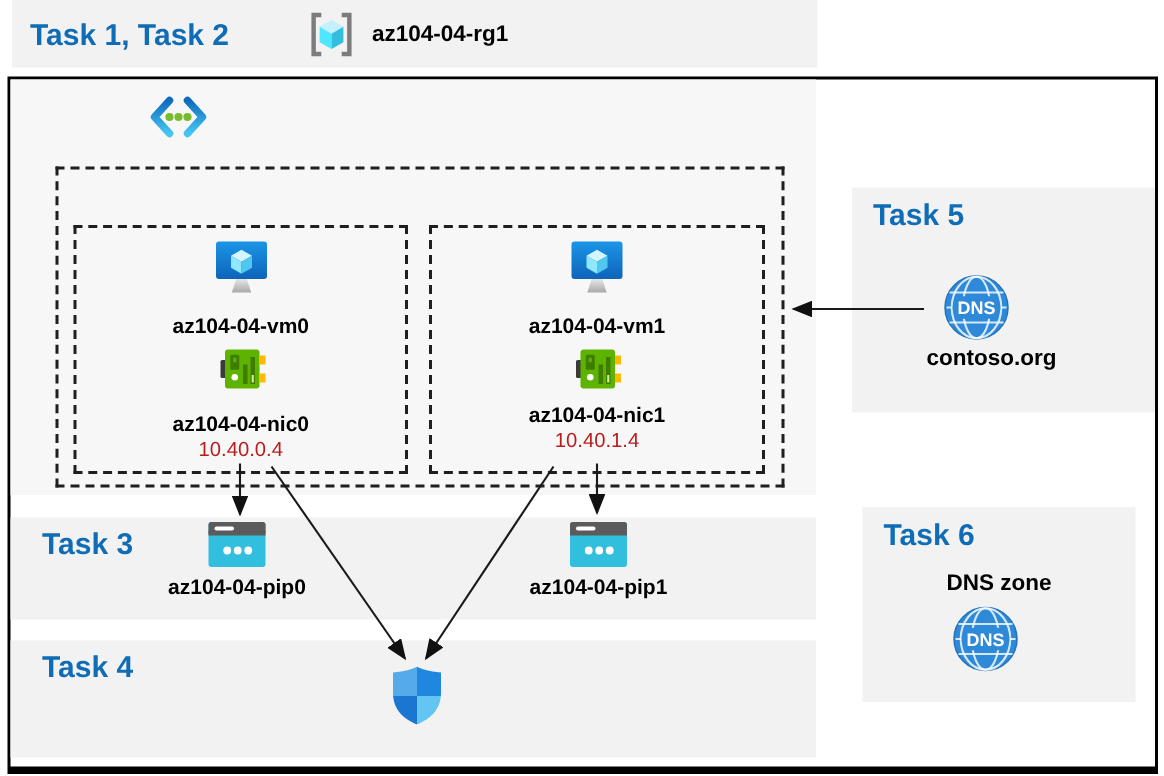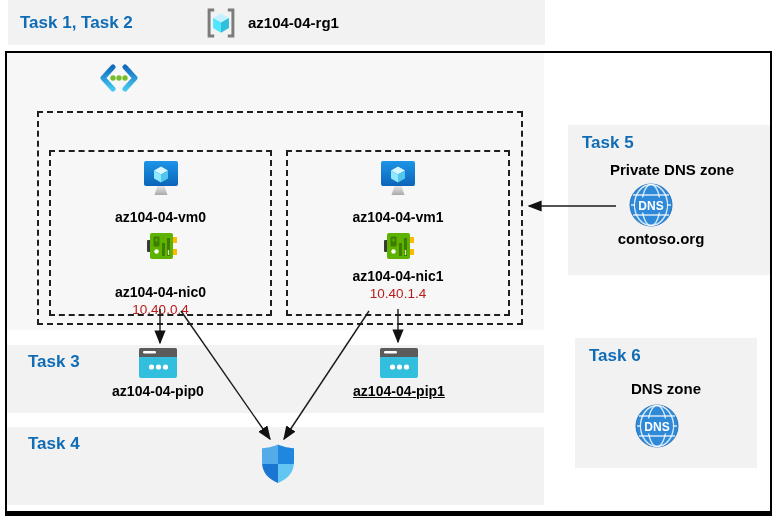--- a/index.html
+++ b/index.html
@@ -2,21 +2,21 @@
 <html><head>
 <meta charset="utf-8">
 <style>
   html,body{margin:0;padding:0;}
   body{
     width:776px;height:517px;position:relative;background:#ffffff;
     font-family:"Liberation Sans", sans-serif;color:#000;overflow:hidden;
   }
   .abs{position:absolute;}
   .band{background:#F2F2F2;}
-  .task-label{color:#0F6CB5;font-weight:bold;font-size:17px;text-align:center;}
+  .task-label{color:#0F6CB5;font-weight:bold;font-size:20px;text-align:center;}
   .res-name{font-weight:bold;font-size:14px;color:#000;}
   .res-name-lg{font-weight:bold;font-size:15px;color:#000;text-align:center;}
   .ip-text{font-size:13.5px;color:#b91c1c;}
   .cidr{font-weight:normal;color:#3d3d3d;}
   .center{text-align:center;}
   .container{
     border:2px solid #000;border-bottom-width:5px;background:#fff;box-sizing:border-box;
   }
   .vnet-box{background:#F7F7F7;}
   .dashed{border:2px dashed #1f1f1f;box-sizing:border-box;background:transparent;}
@@ -96,21 +96,21 @@
           <rect x="29" y="7" width="4" height="6" fill="#FFB900"></rect>
           <rect x="29" y="19" width="4" height="6" fill="#FFB900"></rect>
           <rect x="9.5" y="6.5" width="6" height="10" rx="1" fill="#3F7D00"></rect>
           <rect x="11.5" y="8.5" width="2" height="3" fill="#5DB300"></rect>
           <circle cx="12.5" cy="21.5" r="2.2" fill="#fff"></circle>
           <rect x="18" y="13" width="3" height="13" fill="#3F7D00"></rect>
           <rect x="23" y="8" width="3" height="18" fill="#3F7D00"></rect>
           <rect x="23.8" y="20" width="1.4" height="5" fill="#CFEFA9"></rect>
         </svg>
       </span>
-      <div class="res-name" style="margin-top:22px;">az104-04-nic0</div>
+      <div class="res-name" style="margin-top:12px;">az104-04-nic0</div>
       <div class="ip-text" style="margin-top:2px;">10.40.0.4</div>
     </div>
   </div>
 
   <div class="abs dashed" style="left:279px;top:97px;width:224px;height:166px;">
     <div class="subnet-col" style="width:100%;padding-top:7px;">
       <span>
         <svg width="44" height="40" viewBox="0 0 44 40">
           <rect x="5" y="2" width="34" height="25" rx="2" fill="url(#gradMonitor)"></rect>
           <polygon points="22,7.5 29,11.5 22,15.5 15,11.5" fill="#D6F6FF"></polygon>
@@ -160,21 +160,21 @@
     <svg width="40" height="31" viewBox="0 0 40 31">
       <rect x="1" y="0" width="38" height="30" rx="2" fill="#32BEDD"></rect>
       <rect x="1" y="0" width="38" height="8.5" rx="2" fill="#5B5B5B"></rect>
       <rect x="1" y="6" width="38" height="3" fill="#5B5B5B"></rect>
       <rect x="5" y="3" width="13" height="2.6" rx="1.3" fill="#fff"></rect>
       <circle cx="13.5" cy="19" r="2.6" fill="#fff"></circle>
       <circle cx="20.5" cy="19" r="2.6" fill="#fff"></circle>
       <circle cx="27.5" cy="19" r="2.6" fill="#fff"></circle>
     </svg>
   </div>
-  <div class="abs res-name center" style="left:322px;top:38px;width:140px;text-decoration:underline;">az104-04-pip1</div>
+  <div class="abs res-name center" style="left:322px;top:38px;width:140px;">az104-04-pip1</div>
 </div>
 
 <div class="abs band" style="left:7px;top:427px;width:537px;height:78px;">
   <div class="abs task-label" style="left:21px;top:7px;">Task 4</div>
 
   <div class="abs" style="left:254px;top:17px;">
     <svg width="34" height="40" viewBox="0 0 34 40">
       <defs>
         <clipPath id="shieldClip">
           <path d="M17,0.5 C19.5,1.8 25,3.6 33,4.3 L33,18 C33,29.5 25.5,35.3 17,39 C8.5,35.3 1,29.5 1,18 L1,4.3 C9,3.6 14.5,1.8 17,0.5 Z"></path>
@@ -185,21 +185,20 @@
         <rect x="17" y="0" width="17" height="20" fill="#1F87DE"></rect>
         <rect x="0" y="20" width="17" height="20" fill="#1B76D2"></rect>
         <rect x="17" y="20" width="17" height="20" fill="#63C6F2"></rect>
       </g>
     </svg>
   </div>
 </div>
 
 <div class="abs band" style="left:568px;top:125px;width:202px;height:150px;">
   <div class="abs task-label" style="left:14px;top:8px;">Task 5</div>
-  <div class="abs lbl-15 center" style="left:10px;top:36px;width:188px;">Private DNS zone</div>
   <div class="abs" style="left:61px;top:58px;">
     <svg width="44" height="44" viewBox="0 0 44 44">
       <circle cx="22" cy="22" r="21" fill="#2E8AD8" stroke="#2373BC" stroke-width="1"></circle>
       <ellipse cx="22" cy="22" rx="9" ry="20.5" fill="none" stroke="rgba(255,255,255,0.8)" stroke-width="1.4"></ellipse>
       <ellipse cx="22" cy="22" rx="16.5" ry="20.5" fill="none" stroke="rgba(255,255,255,0.8)" stroke-width="1.4"></ellipse>
       <line x1="4" y1="12" x2="40" y2="12" stroke="rgba(255,255,255,0.8)" stroke-width="1.4"></line>
       <line x1="2" y1="22" x2="42" y2="22" stroke="rgba(255,255,255,0.8)" stroke-width="1.4"></line>
       <line x1="4" y1="32" x2="40" y2="32" stroke="rgba(255,255,255,0.8)" stroke-width="1.4"></line>
       <rect x="6" y="14.5" width="32" height="15" rx="7.5" fill="#2E8AD8"></rect>
       <text x="22" y="26.5" text-anchor="middle" font-size="12" font-weight="bold" fill="#ffffff" font-family="Liberation Sans, sans-serif">DNS</text>

